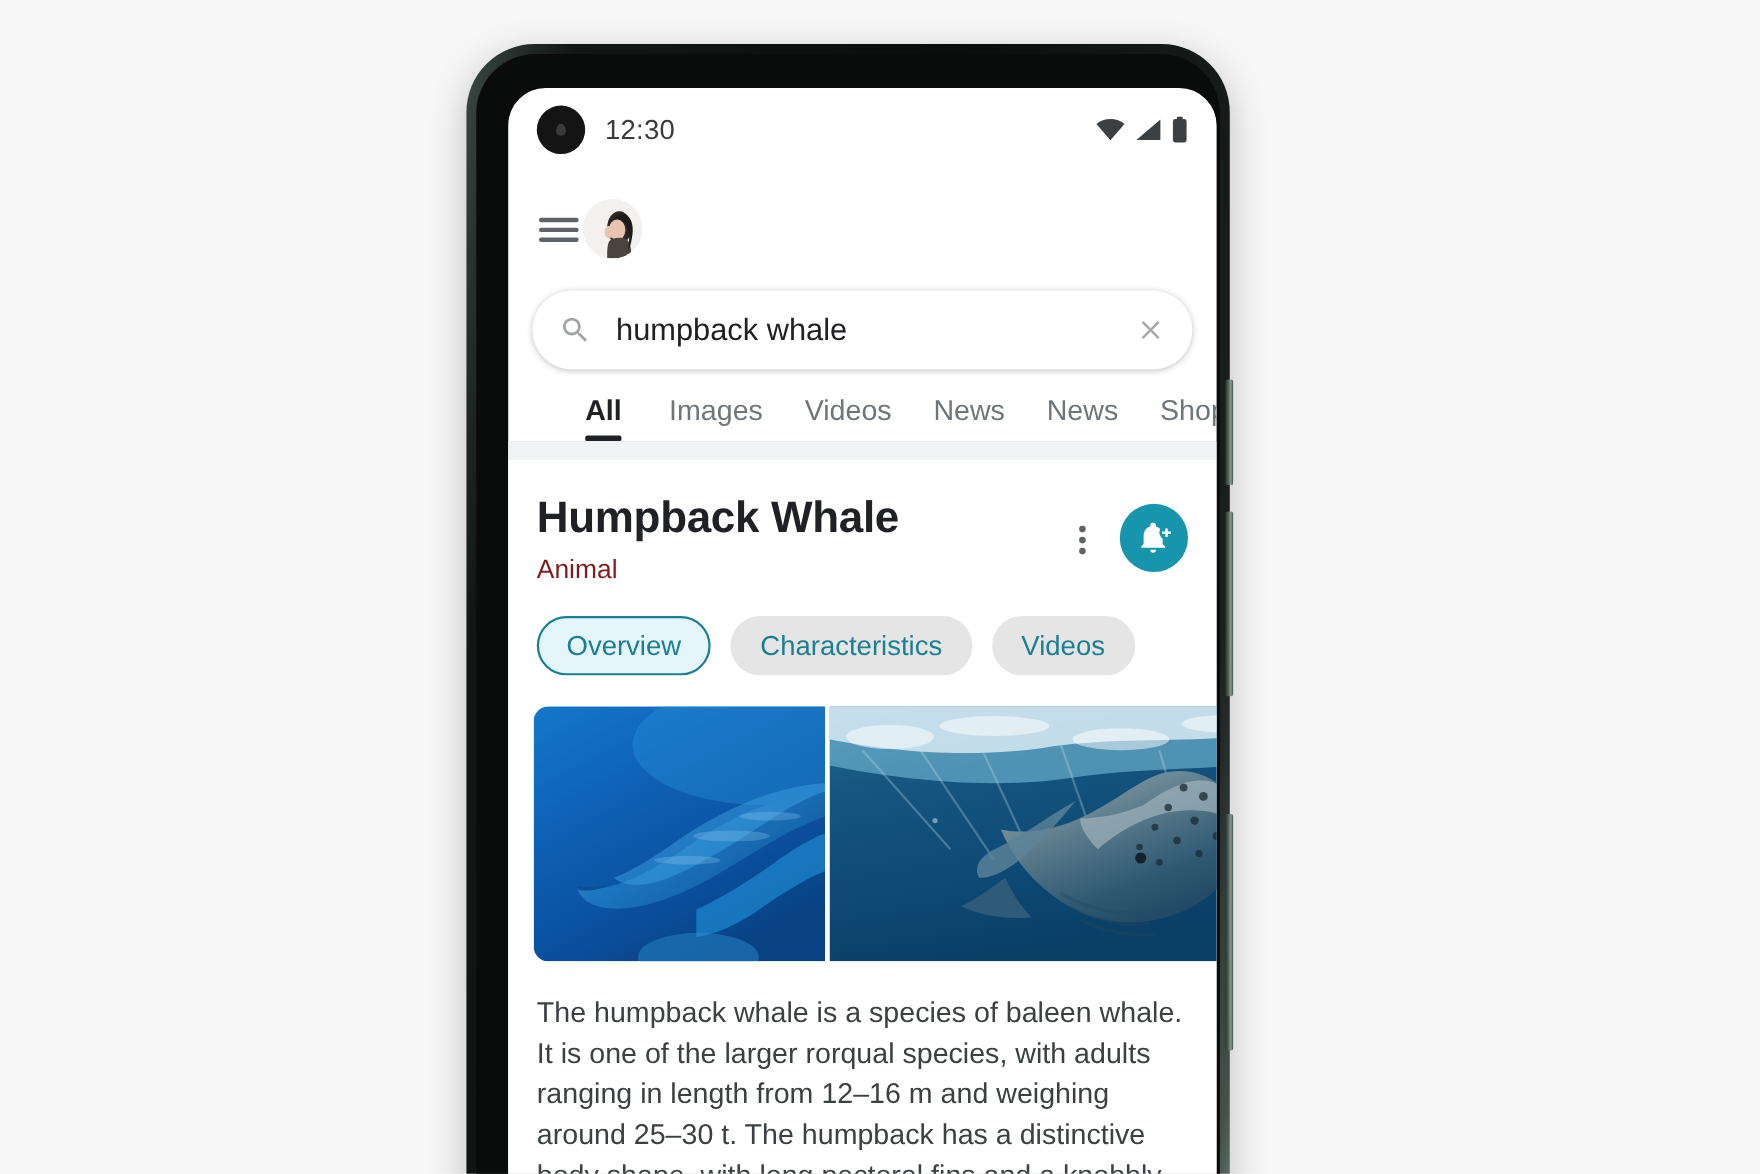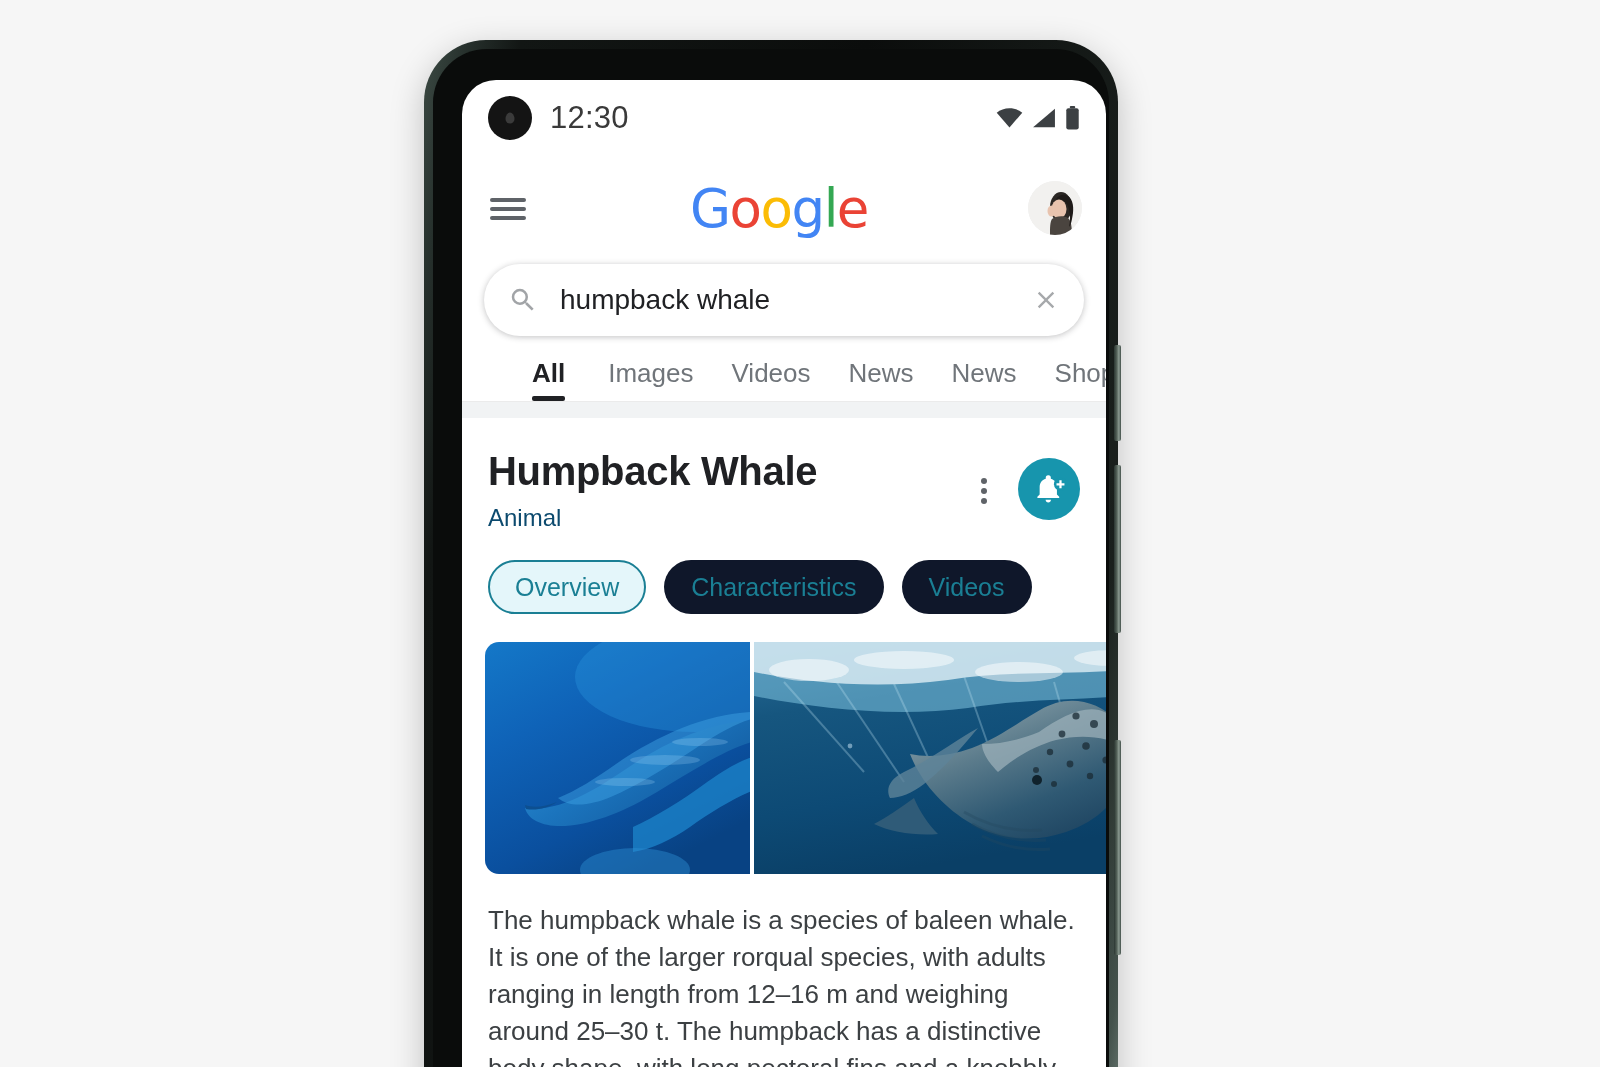--- a/index.html
+++ b/index.html
@@ -56,21 +56,21 @@
     width: 44px; height: 44px; border-radius: 50%;
     background: #141414; position: relative; flex: none;
   }
   .punch-hole::after {
     content: ""; position: absolute; left: 50%; top: 50%;
     width: 9px; height: 11px; transform: translate(-50%,-50%);
     border-radius: 50% 50% 50% 50%/60% 60% 40% 40%;
     background: #3b3b3b;
   }
   .status-time {
-    margin-left: 18px; font-size: 31px; color: #3a3a3a;
+    margin-left: 18px; font-size: 25px; color: #3a3a3a;
     letter-spacing: .2px;
   }
   .status-icons {
     margin-left: auto; display: flex; align-items: center; gap: 9px;
   }
   .ic-wifi {
     width: 27px; height: 20px; position: relative;
   }
   .ic-wifi svg, .ic-signal svg, .ic-batt svg { display: block; }
 
@@ -141,21 +141,21 @@
   .kp-head {
     display: flex; align-items: flex-start;
     padding: 0 26px;
   }
   .kp-titles { flex: 1; min-width: 0; }
   .kp-title {
     font-size: 40px; font-weight: 700; color: #202124;
     letter-spacing: -.3px; line-height: 1.15;
   }
   .kp-subtitle {
-    font-size: 24px; color: #0c4a6e; margin-top: 10px;
+    font-size: 24px; color: #7f1d1d; margin-top: 10px;
   }
   .kp-actions { display: flex; align-items: center; gap: 14px; padding-top: 10px; }
   .dots-btn {
     width: 40px; height: 40px; position: relative; cursor: pointer; flex: none;
   }
   .dots-btn i {
     position: absolute; left: 17px; width: 6px; height: 6px;
     border-radius: 50%; background: #5f6368;
   }
   .dots-btn i:nth-child(1) { top: 9px; }
@@ -166,21 +166,21 @@
     background: #1795ad; display: flex; align-items: center; justify-content: center;
     cursor: pointer; flex: none;
   }
 
   
   .chips {
     display: flex; gap: 18px; padding: 28px 0 0 26px;
     overflow: hidden; white-space: nowrap;
   }
   .chip {
-    height: 54px; border-radius: 28px; background: #0f172a;
+    height: 54px; border-radius: 28px; background: #e5e5e5;
     color: #1a7f94; font-size: 25px;
     display: flex; align-items: center; padding: 16px 27px;
     flex: none; cursor: pointer;
   }
   .chip.selected {
     background: #e4f6fa; border: 2px solid #1a7f94; padding: 0 25px;
   }
 
   
   .kp-images {
@@ -232,23 +232,20 @@
               </svg>
           </span>
         </div>
       </div>
 
       <div class="g-header">
         <div class="hamburger">
           <i></i>
             <i></i>
             <i></i>
-        </div>
-        <div class="g-logo">
-          <span style="color:#4285F4">G</span><span style="color:#EA4335">o</span><span style="color:#FBBC05">o</span><span style="color:#4285F4">g</span><span style="color:#34A853">l</span><span style="color:#EA4335">e</span>
         </div>
         <div class="avatar">
           <svg width="54" height="54" viewBox="0 0 54 54">
             <circle cx="27" cy="27" r="27" fill="#f2f1ef"></circle>
             <g>
               <ellipse cx="33" cy="26" rx="11" ry="15" fill="#2b2724"></ellipse>
               <ellipse cx="31" cy="28" rx="7.5" ry="9.5" fill="#e8c3ae"></ellipse>
               <path d="M24 38c3-3 12-4 16-1 3 2 4 9 4 17H22c0-7 0-13 2-16z" fill="#4a443f"></path>
               <path d="M38 14c6 2 8 10 7 18-1 7-2 12-4 14 2-10 1-19-3-24-3-4-7-5-10-4 2-3 6-5 10-4z" fill="#1f1b19"></path>
               <ellipse cx="23.5" cy="30" rx="4" ry="5.5" fill="#e8c3ae"></ellipse>

